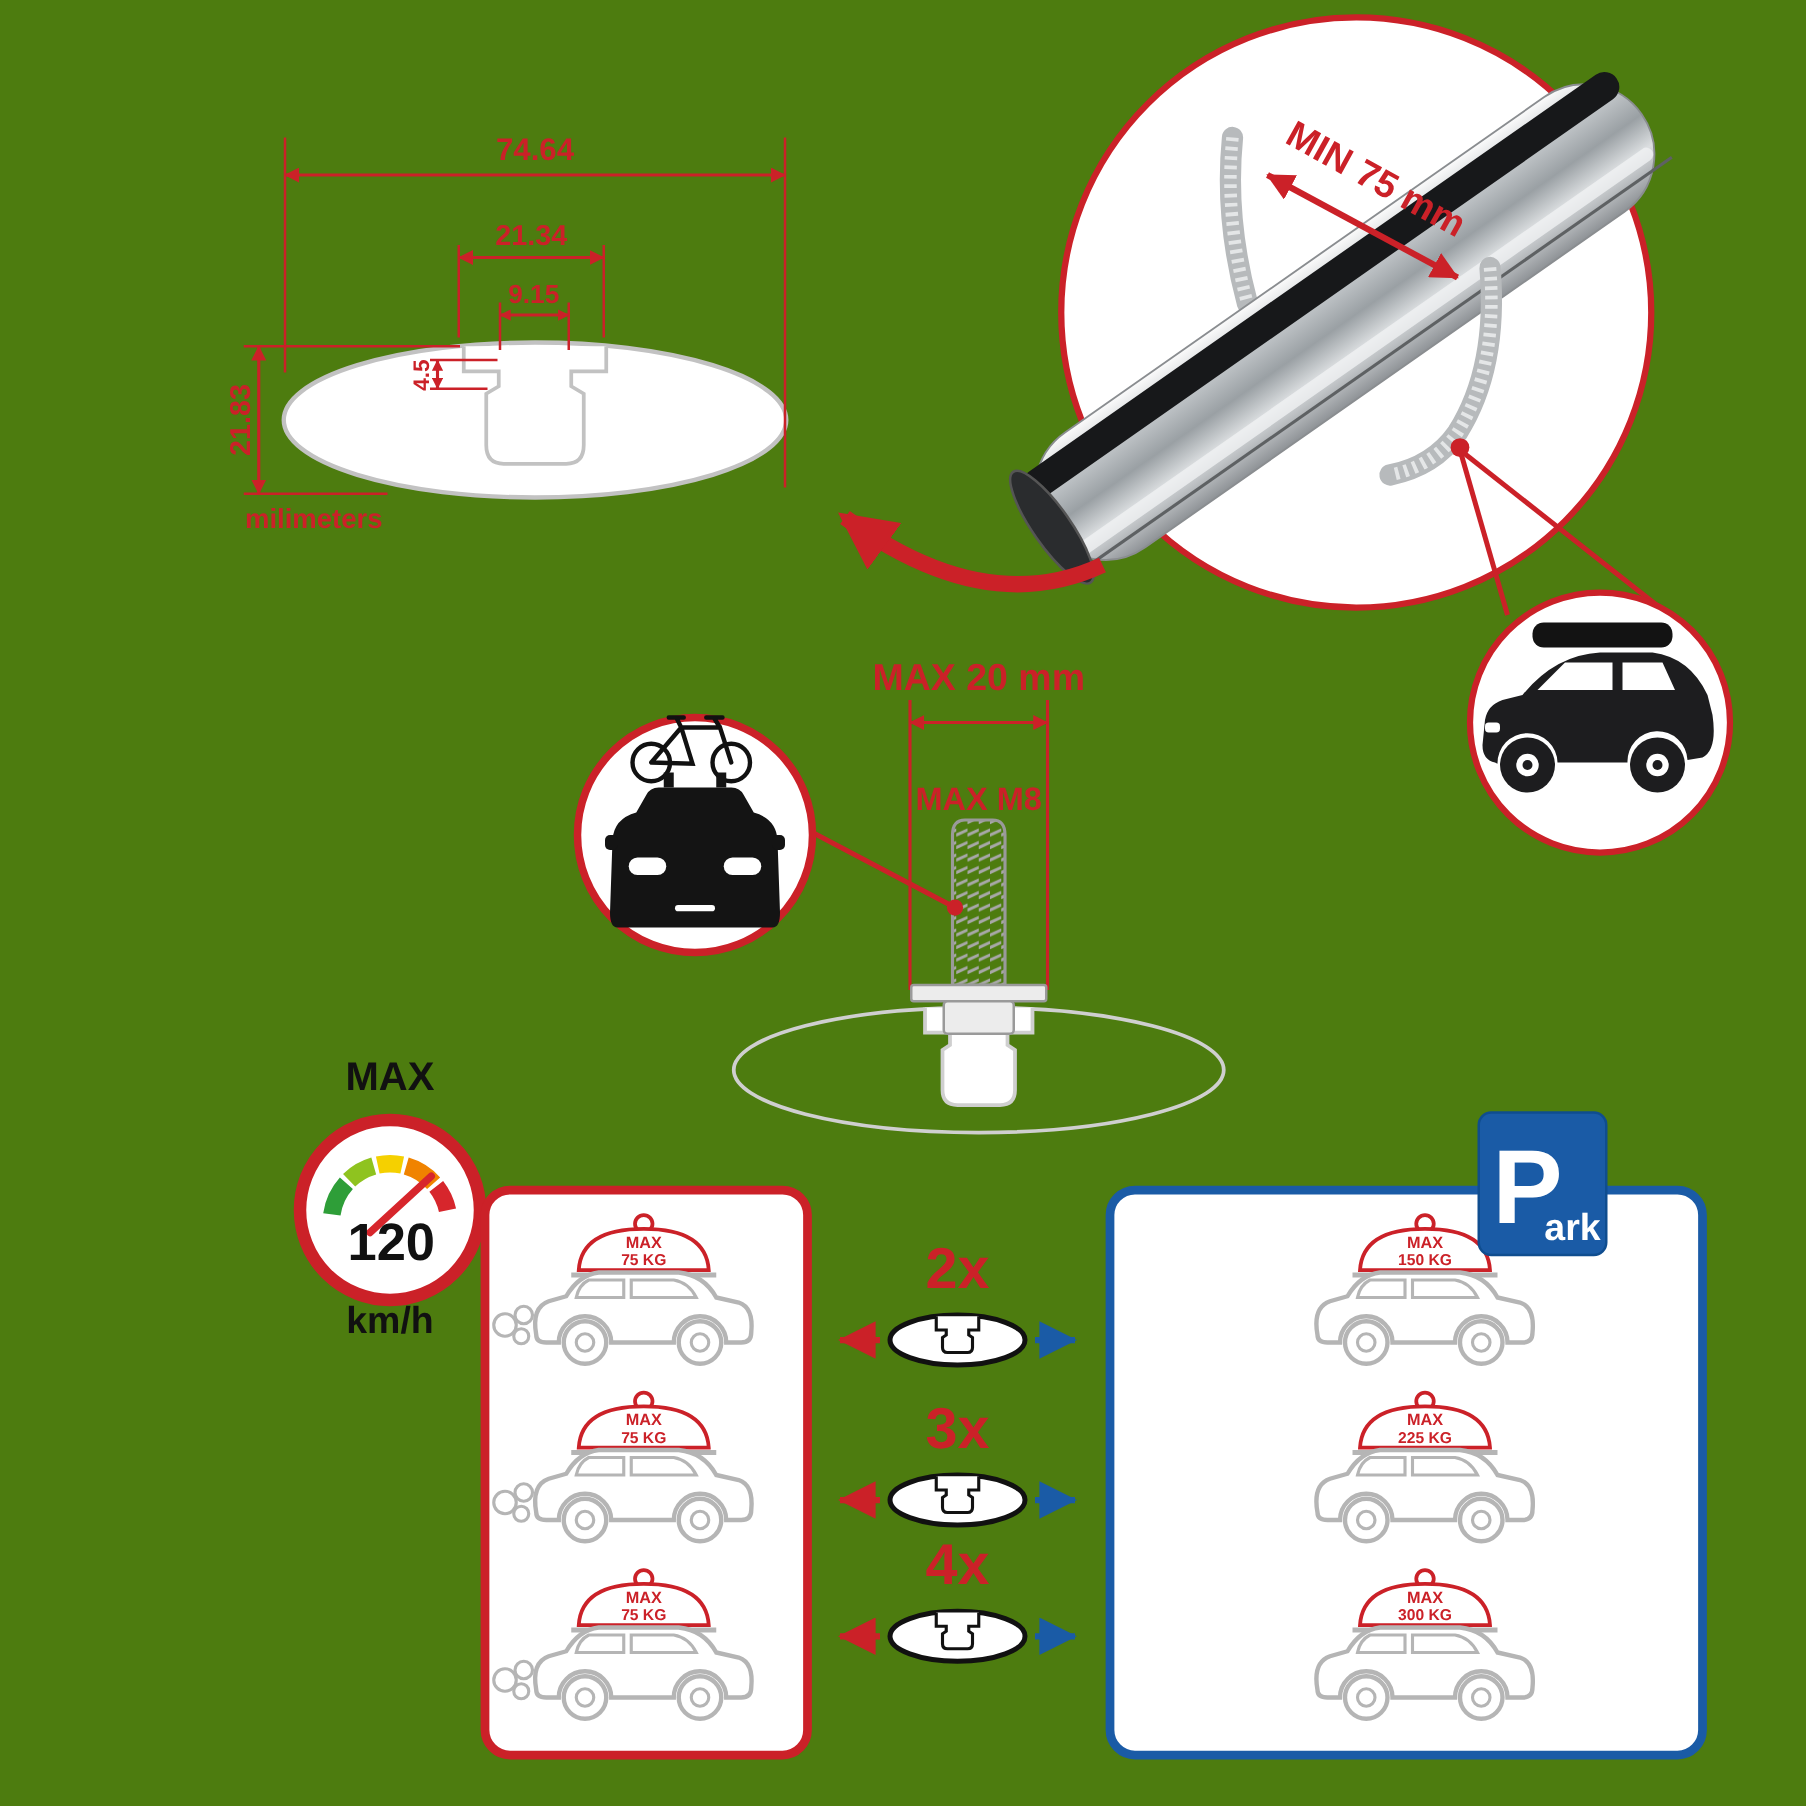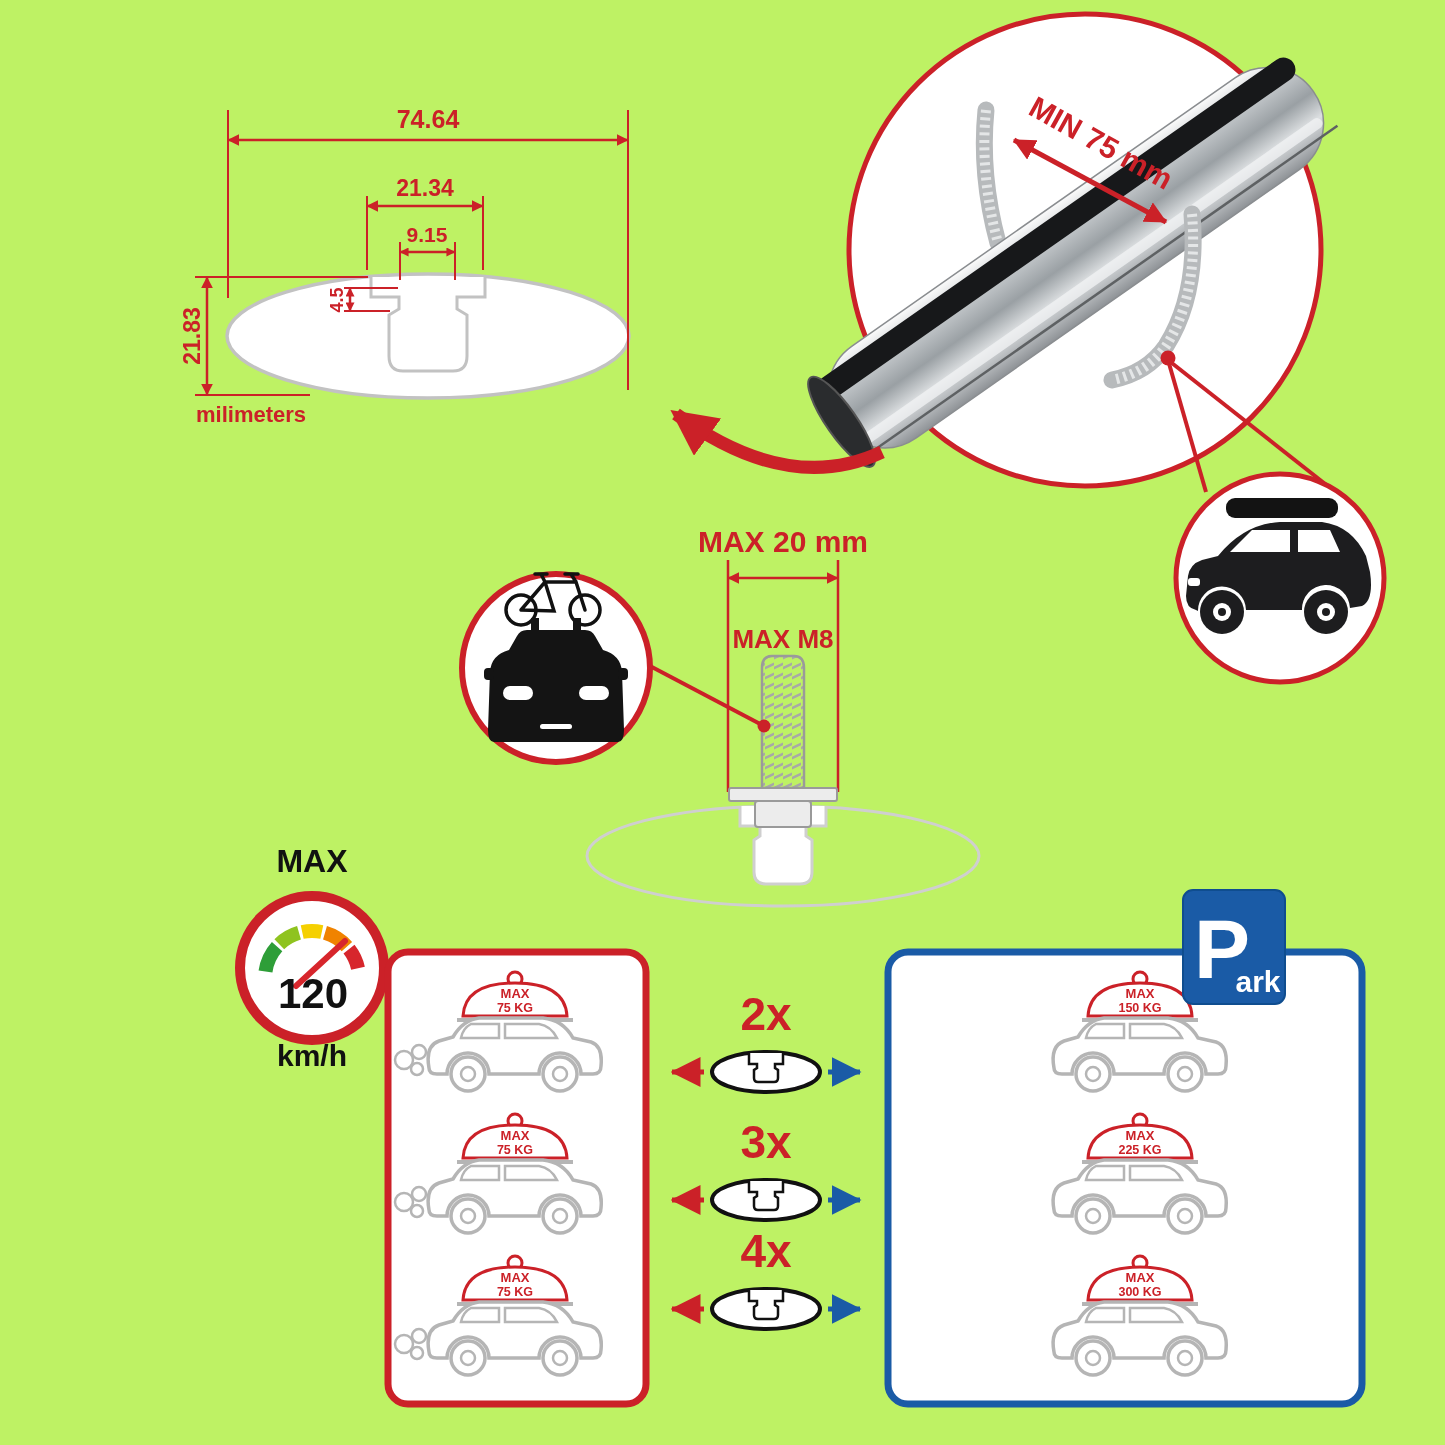--- a/index.html
+++ b/index.html
@@ -1,16 +1,16 @@
 <!DOCTYPE html>
 <html><head>
 <meta charset="utf-8">
 <style>
   html,body{margin:0;padding:0;background:#fff;}
-  .canvas{position:relative;width:1445px;height:1445px;background:#bef264;font-family:"Liberation Sans",sans-serif;}
+  .canvas{position:relative;width:1445px;height:1445px;background:#4d7c0f;font-family:"Liberation Sans",sans-serif;}
   svg{display:block;}
   text{font-family:"Liberation Sans",sans-serif;}
   .tr{fill:#cb2128;font-weight:700;}
   .tk{fill:#111111;font-weight:700;}
   .tw{fill:#ffffff;font-weight:700;}
   .mid{text-anchor:middle;}
 </style>
 </head>
 <body>
 

